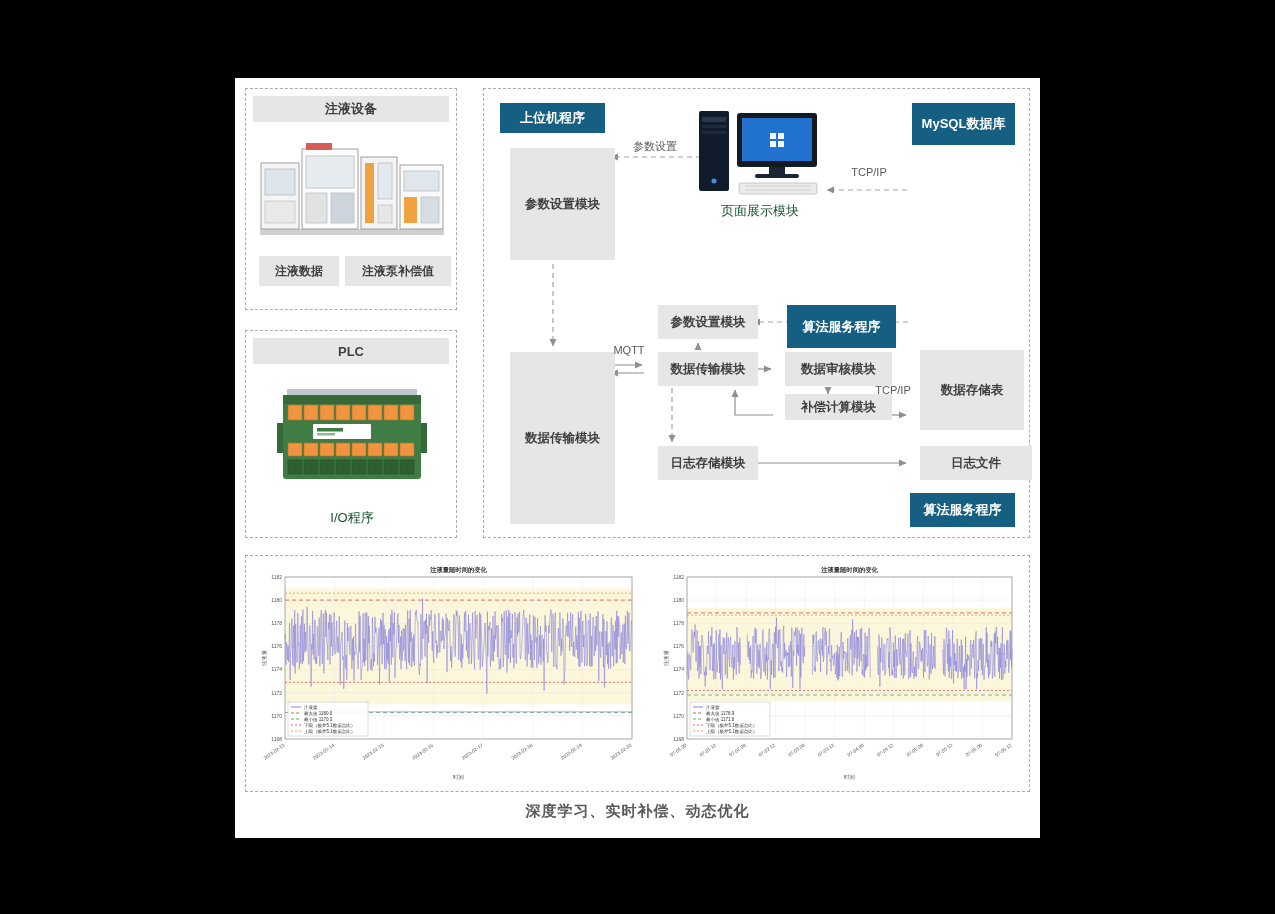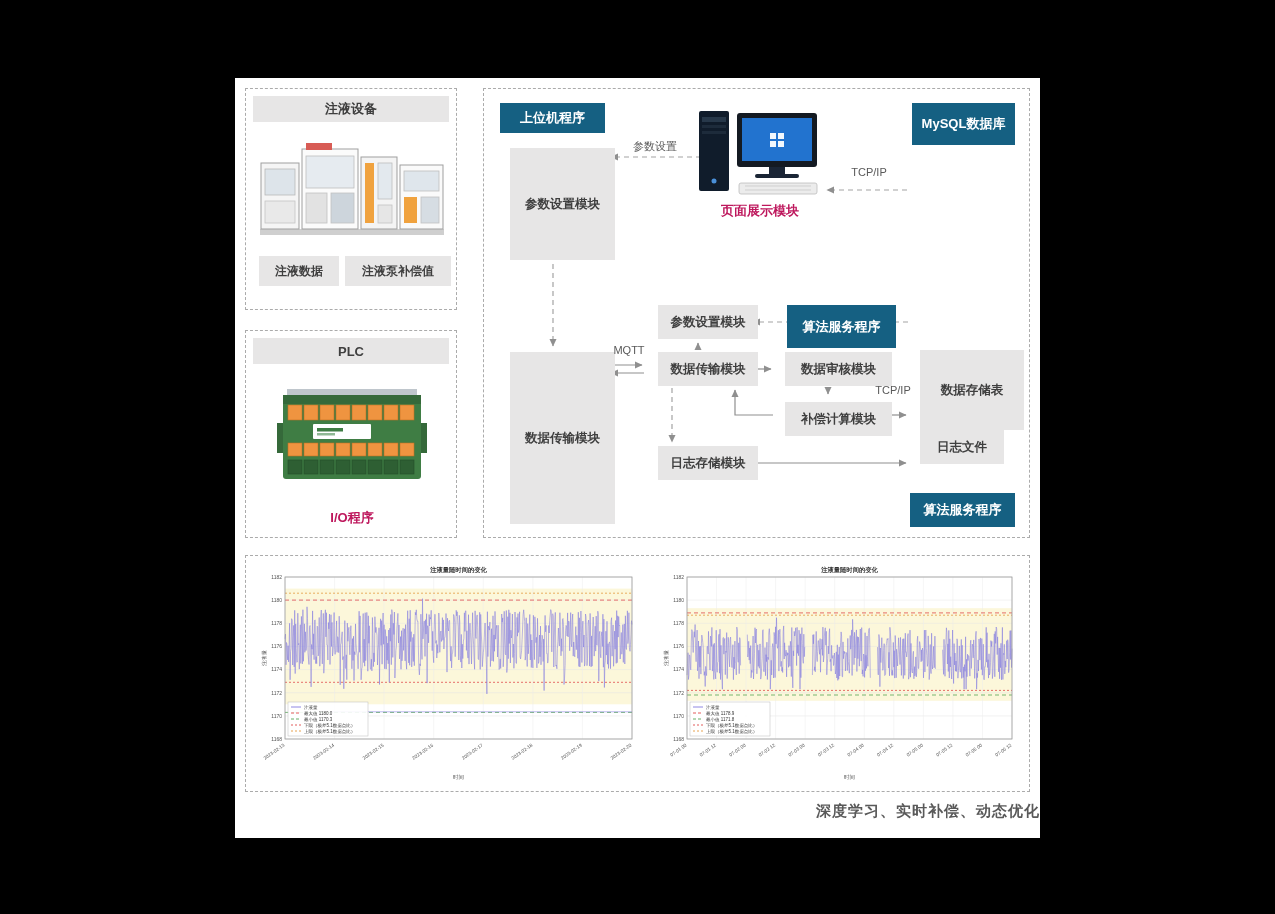--- a/index.html
+++ b/index.html
@@ -12,22 +12,22 @@
   .conn.dashed{stroke-dasharray:5 4;stroke:#a3a3a3;}
   .module{position:absolute;background:var(--module-gray,#e7e6e6);color:#3f3f3f;font-weight:bold;
           font-size:12.5px;display:flex;align-items:center;justify-content:center;white-space:nowrap;margin-left:10px;}
   .badge{position:absolute;background:var(--badge-blue,#156082);color:#ffffff;font-weight:bold;
          font-size:13px;display:flex;align-items:center;justify-content:center;white-space:nowrap;}
   .panel-header{position:absolute;left:7px;right:7px;top:7px;height:26px;background:var(--module-gray,#e7e6e6);
          color:#3f3f3f;font-weight:bold;font-size:13px;display:flex;align-items:center;justify-content:center;}
   .chip{position:absolute;height:30px;background:var(--module-gray,#e7e6e6);color:#3f3f3f;font-weight:bold;
         font-size:12px;display:flex;align-items:center;justify-content:center;white-space:nowrap;}
   .small-label{position:absolute;font-size:11px;color:#595959;text-align:center;white-space:nowrap;}
-  .caption{position:absolute;color:#be185d;font-weight:bold;font-size:13px;text-align:center;}
-  .footer{position:absolute;left:0;right:0;top:724px;text-align:right;color:#595959;font-weight:bold;
+  .caption{position:absolute;color:#14532d;font-weight:normal;font-size:13px;text-align:center;}
+  .footer{position:absolute;left:0;right:0;top:724px;text-align:center;color:#595959;font-weight:bold;
           font-size:15px;letter-spacing:1px;}
   svg.illus{position:absolute;}
 </style>
 </head>
 <body>
 
 <div class="stage">
   <div class="page">
 
     <div class="box-dashed" style="left:10px;top:10px;width:212px;height:222px">
@@ -244,24 +244,24 @@
     <div class="badge" style="left:265px;top:25px;width:105px;height:30px">上位机程序</div>
     <div class="badge" style="left:677px;top:25px;width:103px;height:42px">MySQL数据库</div>
     <div class="badge" style="left:552px;top:227px;width:109px;height:43px">算法服务程序</div>
     <div class="badge" style="left:675px;top:415px;width:105px;height:34px">算法服务程序</div>
 
     <div class="module" style="left:265px;top:70px;width:105px;height:112px">参数设置模块</div>
     <div class="module" style="left:265px;top:274px;width:105px;height:172px">数据传输模块</div>
     <div class="module" style="left:413px;top:227px;width:100px;height:34px">参数设置模块</div>
     <div class="module" style="left:413px;top:274px;width:100px;height:34px">数据传输模块</div>
     <div class="module" style="left:540px;top:274px;width:107px;height:34px">数据审核模块</div>
-    <div class="module" style="left:540px;top:324px;width:107px;height:34px">补偿计算模块</div>
+    <div class="module" style="left:540px;top:316px;width:107px;height:26px">补偿计算模块</div>
     <div class="module" style="left:675px;top:272px;width:104px;height:80px">数据存储表</div>
     <div class="module" style="left:413px;top:368px;width:100px;height:34px">日志存储模块</div>
-    <div class="module" style="left:675px;top:352px;width:84px;height:34px">日志文件</div>
+    <div class="module" style="left:675px;top:368px;width:112px;height:34px">日志文件</div>
 
     <svg class="illus" style="left:462px;top:33px" width="126" height="88" viewBox="0 0 126 88">
       <rect x="2" y="0" width="30" height="80" rx="2" fill="#101c2b"></rect>
       <rect x="5" y="6" width="24" height="5" fill="#27384a"></rect>
       <rect x="5" y="14" width="24" height="3" fill="#1d2b3b"></rect>
       <rect x="5" y="20" width="24" height="3" fill="#1d2b3b"></rect>
       <circle cx="17" cy="70" r="2.5" fill="#4a90d9"></circle>
       <rect x="40" y="2" width="80" height="54" rx="3" fill="#141a22"></rect>
       <rect x="45" y="7" width="70" height="43" fill="#2273cf"></rect>
       <rect x="73" y="22" width="6" height="6" fill="#ffffff" opacity="0.95"></rect>

